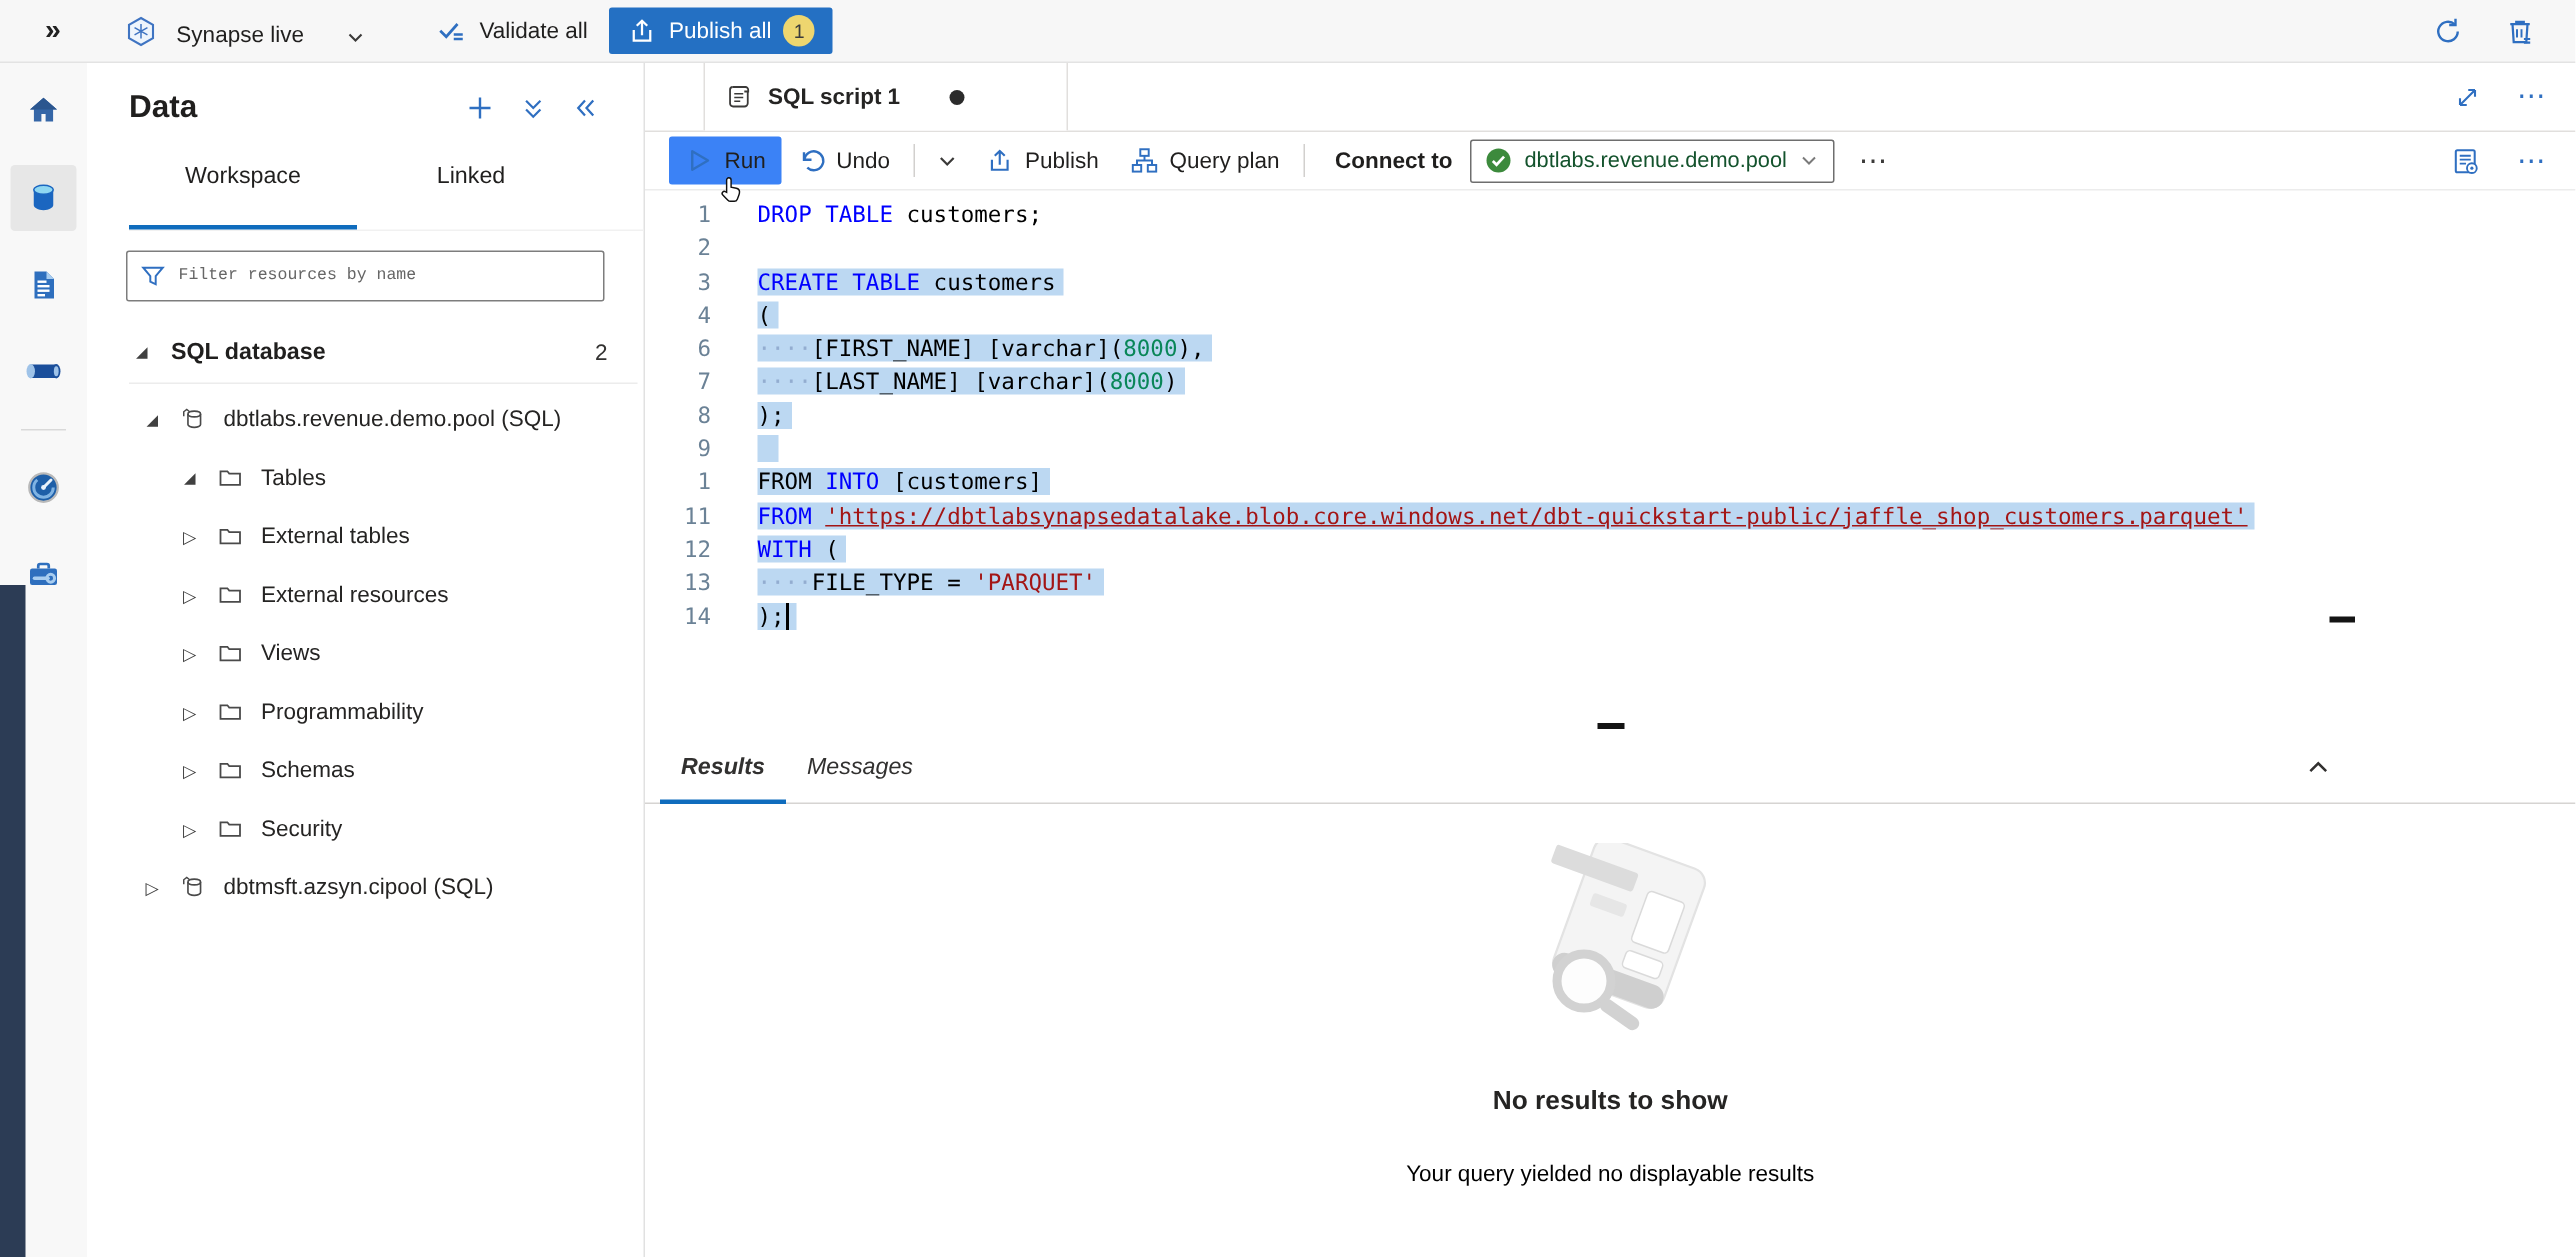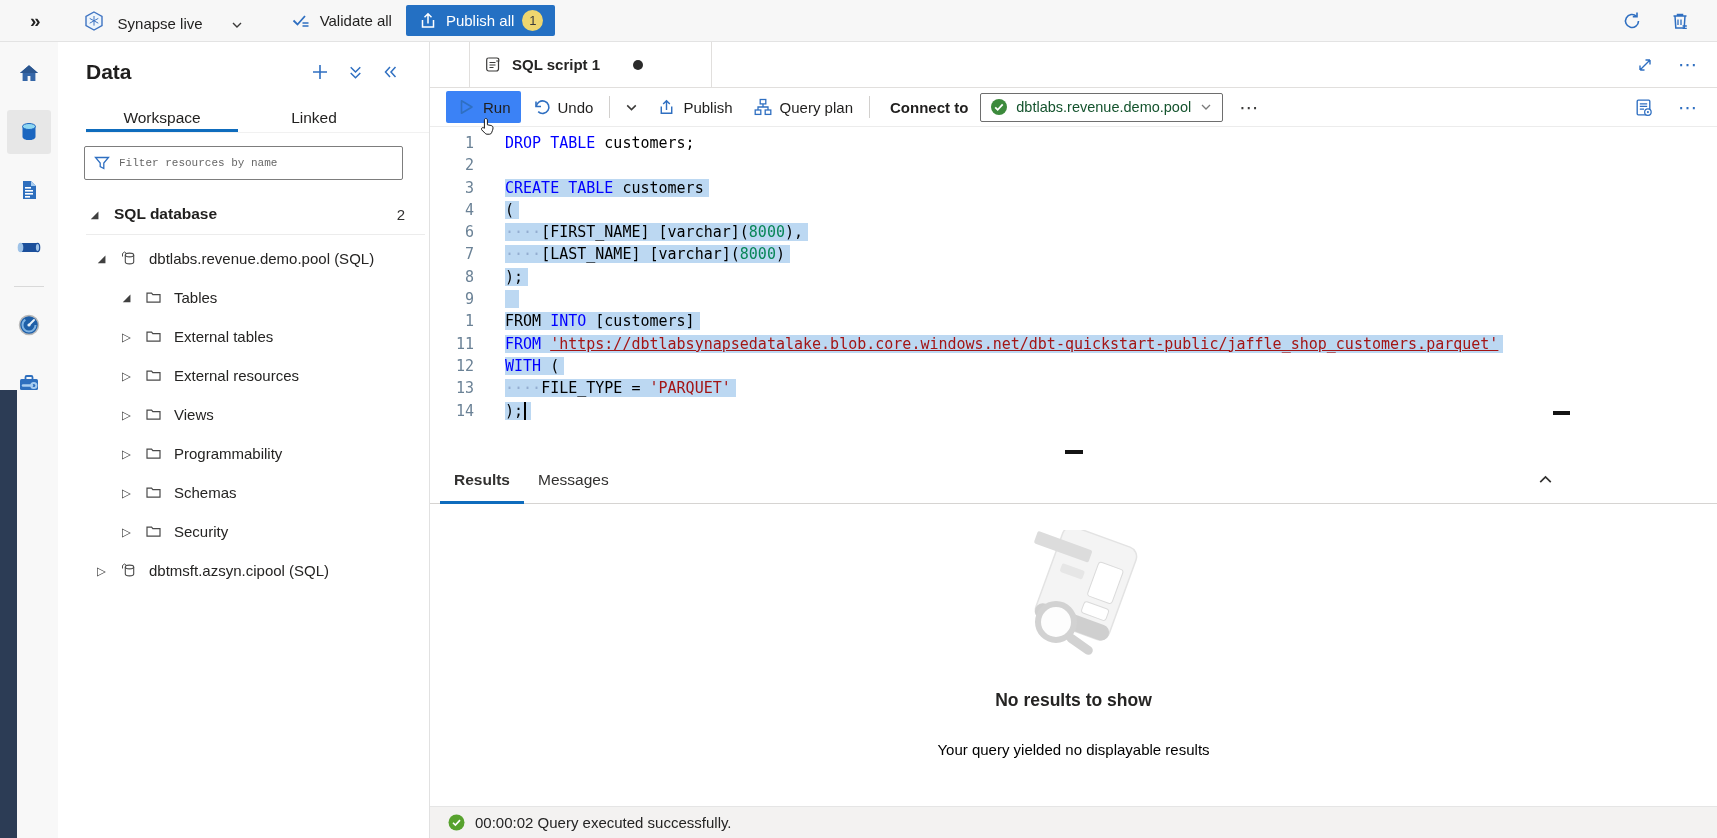--- a/index.html
+++ b/index.html
@@ -37,21 +37,21 @@
   .rail-divider { width:30px; border-top:1px solid #d9d9d9; margin:2px 0 16px; }
 
   
   .data-panel { width:372px; flex:none; background:#fff; border-right:1px solid #e1e1e1;
     padding-top:18px; }
   .dp-head { display:flex; align-items:center; padding:0 30px 0 28px; }
   .dp-head h2 { font-size:21px; font-weight:700; color:#201f1e; }
   .dp-actions { margin-left:auto; display:flex; align-items:center; gap:17px; }
   .dp-actions span { display:flex; cursor:pointer; }
   .dp-tabs { display:flex; margin:16px 0 0 28px; border-bottom:1px solid #f1f1f1; }
-  .dp-tab { width:152px; text-align:center; font-size:15.5px; padding:9px 0 2px;
+  .dp-tab { width:152px; text-align:center; font-size:15.5px; padding:9px 0 23px;
     color:#201f1e; cursor:pointer; border-bottom:3px solid transparent; }
   .dp-tab.active { border-bottom-color:#0f6cbd; }
   .filter-box { margin:13px 26px 0 26px; height:34px; border:1px solid #7d7d7d;
     border-radius:2px; display:flex; align-items:center; padding:0 8px; gap:8px; background:#fff; }
   .filter-box input { border:none; outline:none; flex:1; font-size:11px;
     font-family:Liberation Mono, monospace; color:#201f1e; background:transparent; }
   .filter-box input::placeholder { color:#666; }
   .tree-section { display:flex; align-items:center; padding:0 24px 0 30px; margin-top:18px;
     height:32px; cursor:pointer; }
   .section-label { margin-left:13px; font-size:15.5px; font-weight:700; color:#201f1e; }
@@ -108,21 +108,21 @@
   .kw { color:#0000ff; } .str { color:#a31515; } .num { color:#098658; }
   .ws { color:#93add0; } .link { text-decoration:underline; }
   .cursor { display:inline-block; width:2px; height:18px; background:#000;
     vertical-align:middle; margin-left:1px; }
   .editor-marker { position:absolute; left:1123px; top:284px; width:17px; height:4px; background:#141414; }
 
   .splitter { height:8px; display:flex; align-items:center; justify-content:center; cursor:row-resize; }
   .grip { width:18px; height:3.5px; background:#141414; }
 
   .results-head { height:48px; display:flex; align-items:flex-end; padding-left:10px;
-    border-bottom:1px solid #d6d4d2; position:relative; }
+    border-bottom:1px solid #d6d4d2; position:relative;font-style:italic; }
   .r-tab { padding:0 14px 12px; font-size:15.5px; color:#323130; cursor:pointer;
     border-bottom:3px solid transparent; margin-bottom:-1px; }
   .r-tab.active { font-weight:700; border-bottom-color:#0f6cbd; }
   .collapse-results { position:absolute; right:162px; top:14px; cursor:pointer; display:flex; }
 
   .results-body { height:302px; display:flex; flex-direction:column; align-items:center; background:#fff; }
   .illus { margin-top:26px; }
   .nr-title { margin-top:18px; font-size:17.5px; font-weight:700; color:#252423; }
   .nr-sub { margin-top:30px; font-size:15px; color:#000000; }
 
@@ -526,23 +526,14 @@
             <rect x="62" y="40" width="24" height="9" rx="2" fill="#e6e6e6"></rect>
           </g>
           <circle cx="62" cy="92" r="18" fill="#fdfdfd" stroke="#d2d2d2" stroke-width="6"></circle>
           <rect x="76" y="102" width="30" height="9" rx="4.5" transform="rotate(35 76 102)" fill="#d2d2d2"></rect>
         </svg>
       </div>
       <div class="nr-title">No results to show</div>
       <div class="nr-sub">Your query yielded no displayable results</div>
     </div>
 
-    <div class="statusbar">
-      <span style="display:flex">
-        <svg width="17" height="17" viewBox="0 0 17 17">
-            <circle cx="8.5" cy="8.5" r="8" fill="#57a22e"></circle>
-            <path d="M5 8.7l2.4 2.4 4.6-5" fill="none" stroke="#fff" stroke-width="1.6"></path>
-          </svg>
-      </span>
-      <span>00:00:02 Query executed successfully.</span>
-    </div>
   </main>
 </div>
 
 </body></html>

